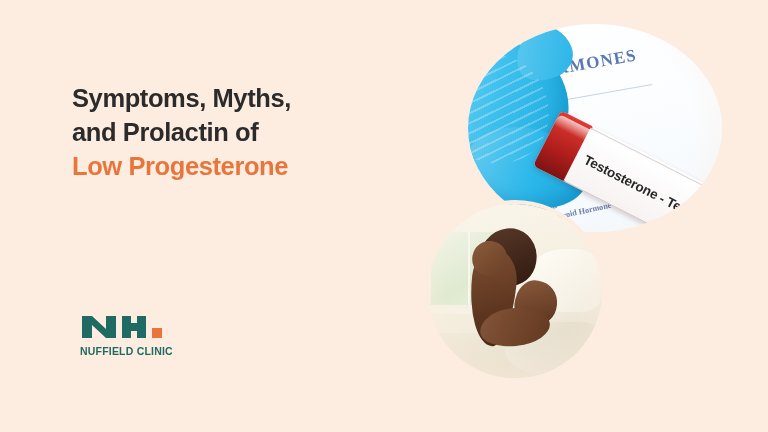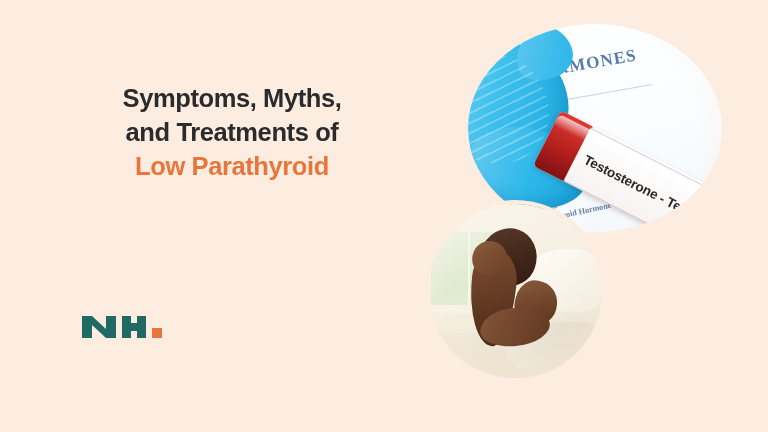--- a/index.html
+++ b/index.html
@@ -34,21 +34,20 @@
     font-family: "Liberation Sans", sans-serif;
     font-size: 25.5px;
     font-weight: 700;
     line-height: 1.33;
     letter-spacing: -0.4px;
     color: #2B2B2B;
   }
   .headline-line {
     display: block;
     white-space: nowrap;
-    text-align: center;
   }
   .headline-line.accent {
     color: #E8763C;
   }
 
   
   .logo-lockup {
     position: absolute;
     left: 80px;
     top: 314px;
@@ -476,36 +475,37 @@
   }
 </style>
 </head>
 <body>
 
 <div class="banner">
 
   <div class="copy-block">
     <h1 class="headline">
       <span class="headline-line">Symptoms, Myths,</span>
-      <span class="headline-line">and Treatments of</span>
-      <span class="headline-line accent">Low Parathyroid</span>
+      <span class="headline-line">and Prolactin of</span>
+      <span class="headline-line accent">Low Progesterone</span>
     </h1>
   </div>
 
   <div class="logo-lockup">
     <svg class="logo-mark" viewBox="0 0 96 26" aria-hidden="true">
 
       <path d="M2 2 L12 2 L26 15 L26 2 L36 2 L36 24 L26 24 L12 11 L12 24 L2 24 Z" fill="#1F6B63"></path>
 
       <rect x="42" y="2" width="9" height="22" fill="#1F6B63"></rect>
       <rect x="42" y="9" width="24" height="8" fill="#1F6B63"></rect>
       <rect x="57" y="2" width="9" height="22" fill="#1F6B63"></rect>
 
       <rect x="72" y="14" width="10" height="10" fill="#E8763C"></rect>
     </svg>
+    <span class="logo-wordmark">NUFFIELD CLINIC</span>
   </div>
 
   <div class="photo-circle photo-hormone-test">
     <div class="scene">
 
       <div class="form-sheet">
         <span class="form-topline">patitis C ...</span>
         <span class="form-title">HORMONES</span>
         <div class="form-ruleline"></div>
 

